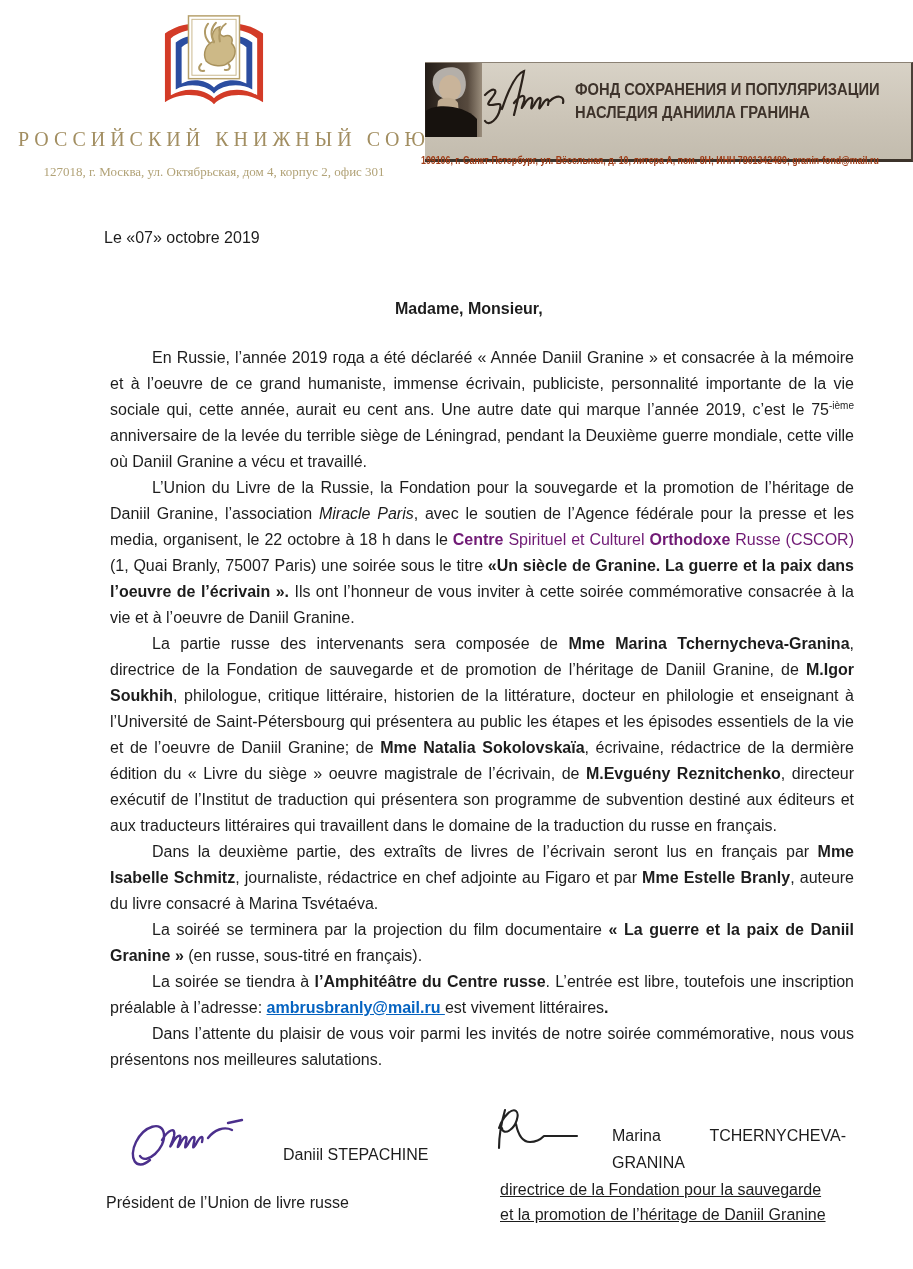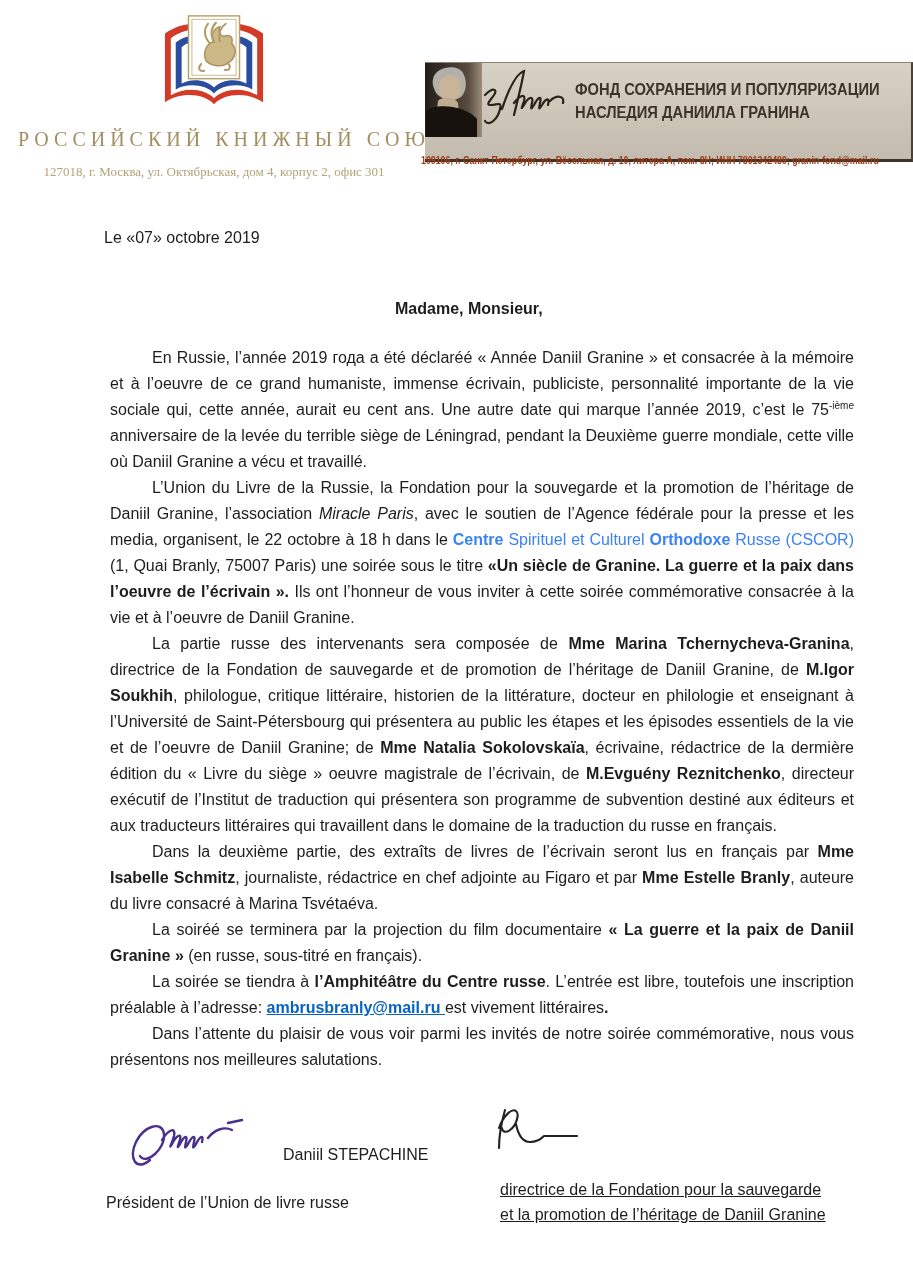--- a/index.html
+++ b/index.html
@@ -29,21 +29,21 @@
     position:absolute;left:421px;top:154px;width:493px;font-size:10.5px;font-weight:bold;color:#9e3b16;
     white-space:nowrap;transform:scaleX(.84);transform-origin:left top;
   }
   
   .date{position:absolute;left:104px;top:229px;font-size:16px;}
   .salutation{position:absolute;left:395px;top:300px;font-size:16px;font-weight:bold;}
   .letter-body{position:absolute;left:110px;top:345px;width:744px;font-size:16px;line-height:26px;text-align:justify;}
   .letter-body p{margin:0;text-indent:42px;}
   .b{font-weight:bold;}
   .i{font-style:italic;}
-  .gray{color:#3b82f6;}
+  .gray{color:#701a75;}
   .sup{vertical-align:super;font-size:10px;line-height:0;}
   a.email-link{color:#0563c1;font-weight:bold;cursor:pointer;}
   
   .sig-left-svg{position:absolute;left:126px;top:1112px;}
   .sig-left-name{position:absolute;left:283px;top:1146px;font-size:16px;}
   .sig-left-title{position:absolute;left:106px;top:1194px;font-size:16px;}
   .sig-right-svg{position:absolute;left:487px;top:1102px;}
   .sig-right-name{position:absolute;left:612px;top:1122px;width:234px;font-size:16px;line-height:27px;}
   .sig-right-name .row1{display:flex;justify-content:space-between;}
   .sig-right-title{position:absolute;left:500px;top:1177px;width:347px;text-align:left;font-size:16px;line-height:25px;text-decoration:underline;}
@@ -126,18 +126,25 @@
     </svg>
   </span>
   <div class="sig-left-name">Daniil STEPACHINE</div>
   <div class="sig-left-title">Président de l’Union de livre russe</div>
 
   <span class="sig-right-svg">
     <svg width="100" height="62" viewBox="0 0 100 62" aria-hidden="true">
       <path d="M18,8 C14,22 12,34 12,46 M12,26 C16,14 25,6 29,9 C33,12 29,24 23,28 C19,31 15,30 15,26 M29,22 C31,32 35,40 43,40 C51,40 55,36 57,34 M57,34 L90,34" fill="none" stroke="#222222" stroke-width="2.1" stroke-linecap="round"></path>
     </svg>
   </span>
+  <div class="sig-right-name">
+    <div class="row1">
+      <span>Marina</span>
+      <span>TCHERNYCHEVA-</span>
+    </div>
+    <div>GRANINA</div>
+  </div>
   <div class="sig-right-title">
     <div>directrice de la Fondation pour la sauvegarde</div>
     <div>et la promotion de l’héritage de Daniil Granine</div>
   </div>
 
 </div>
 
 </body></html>

